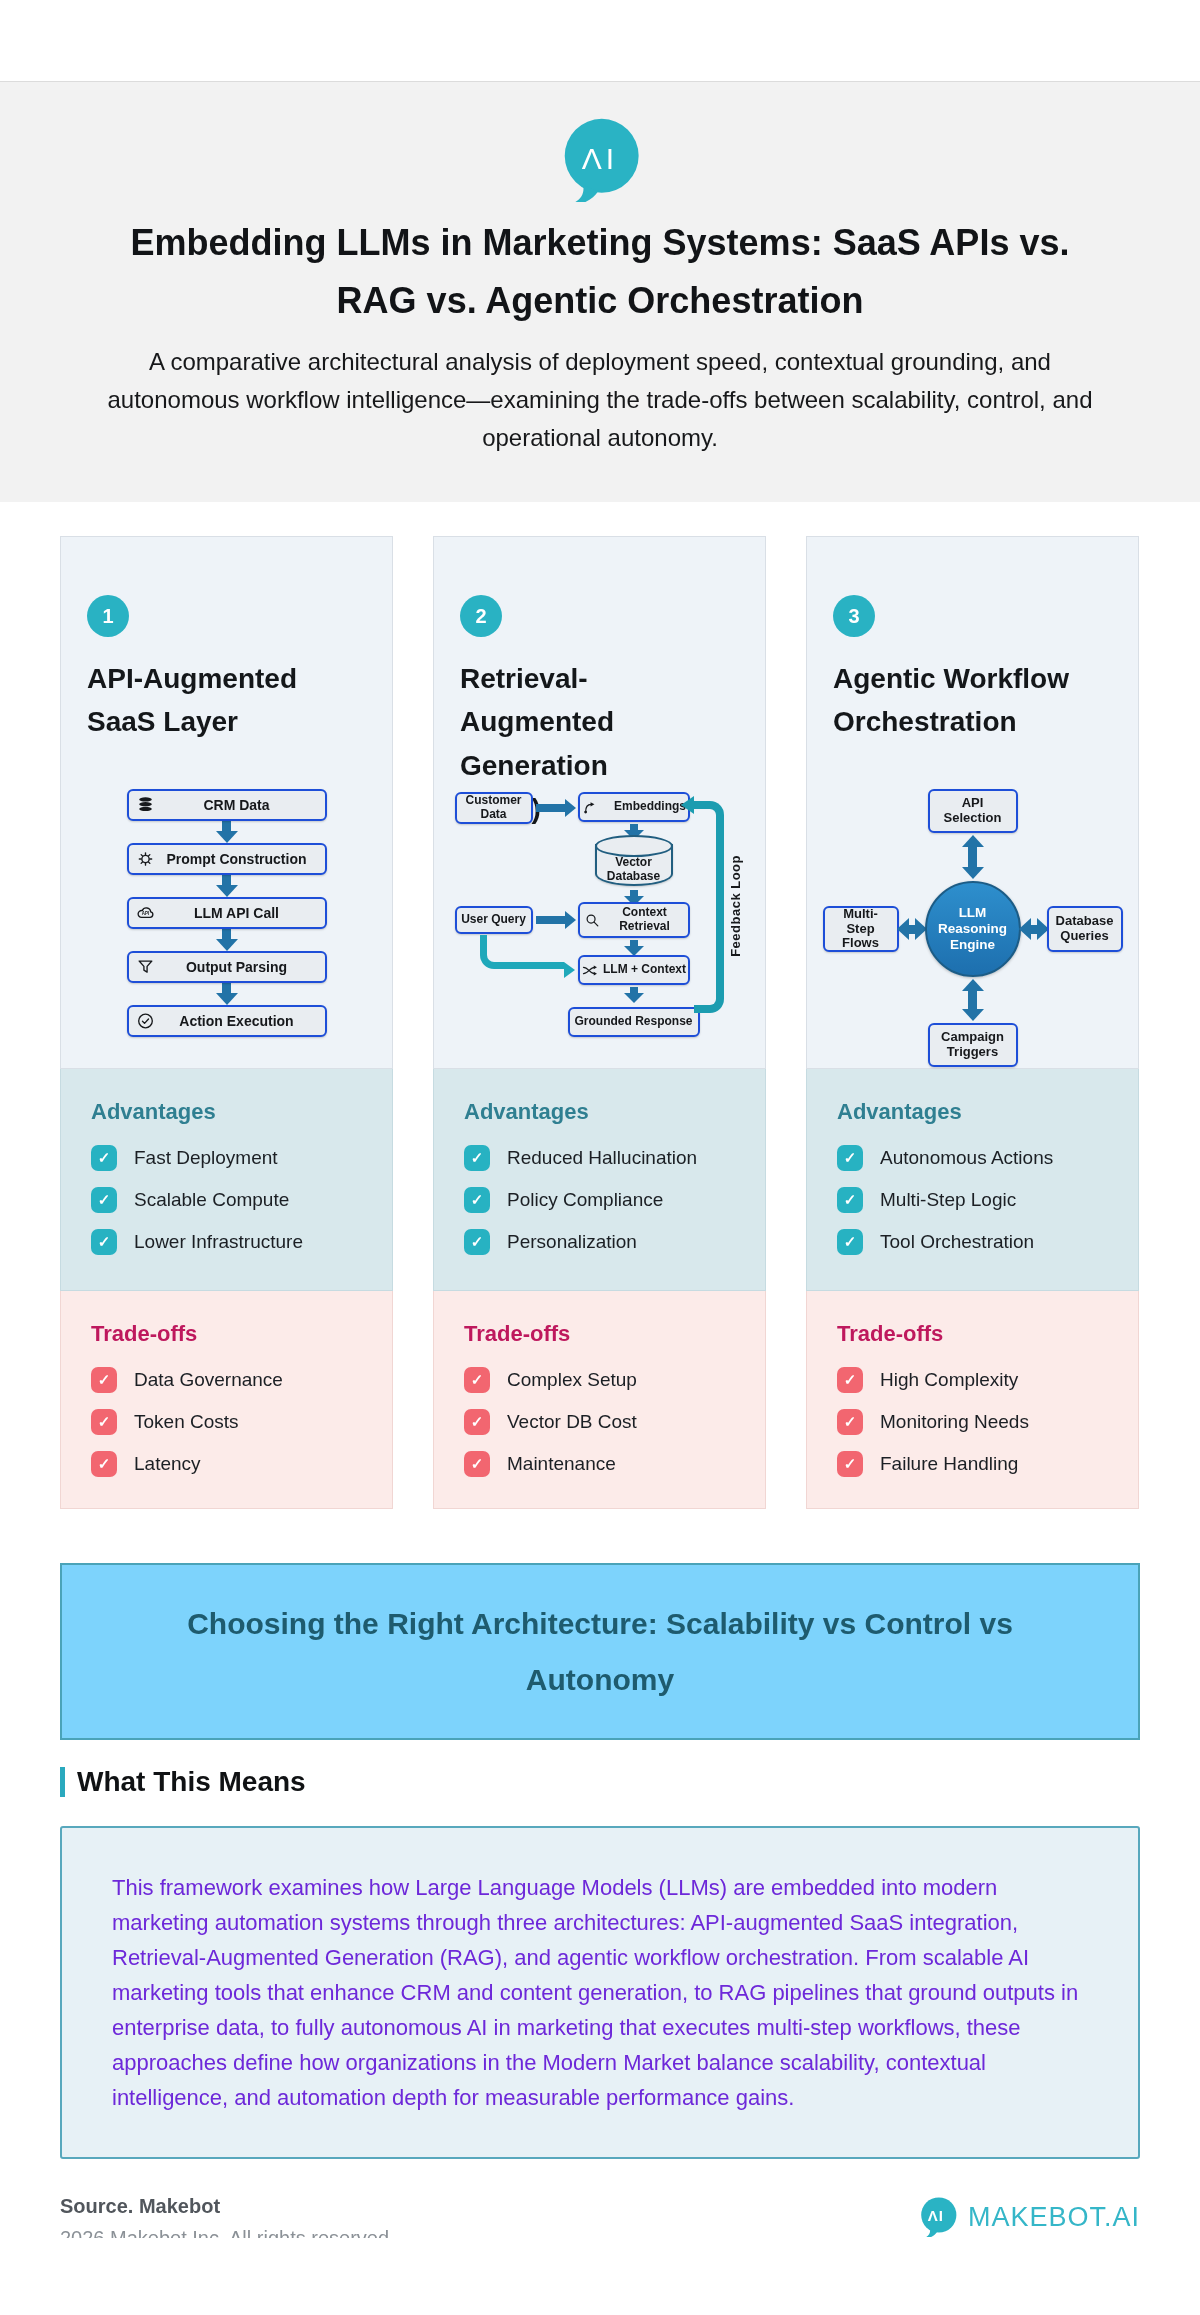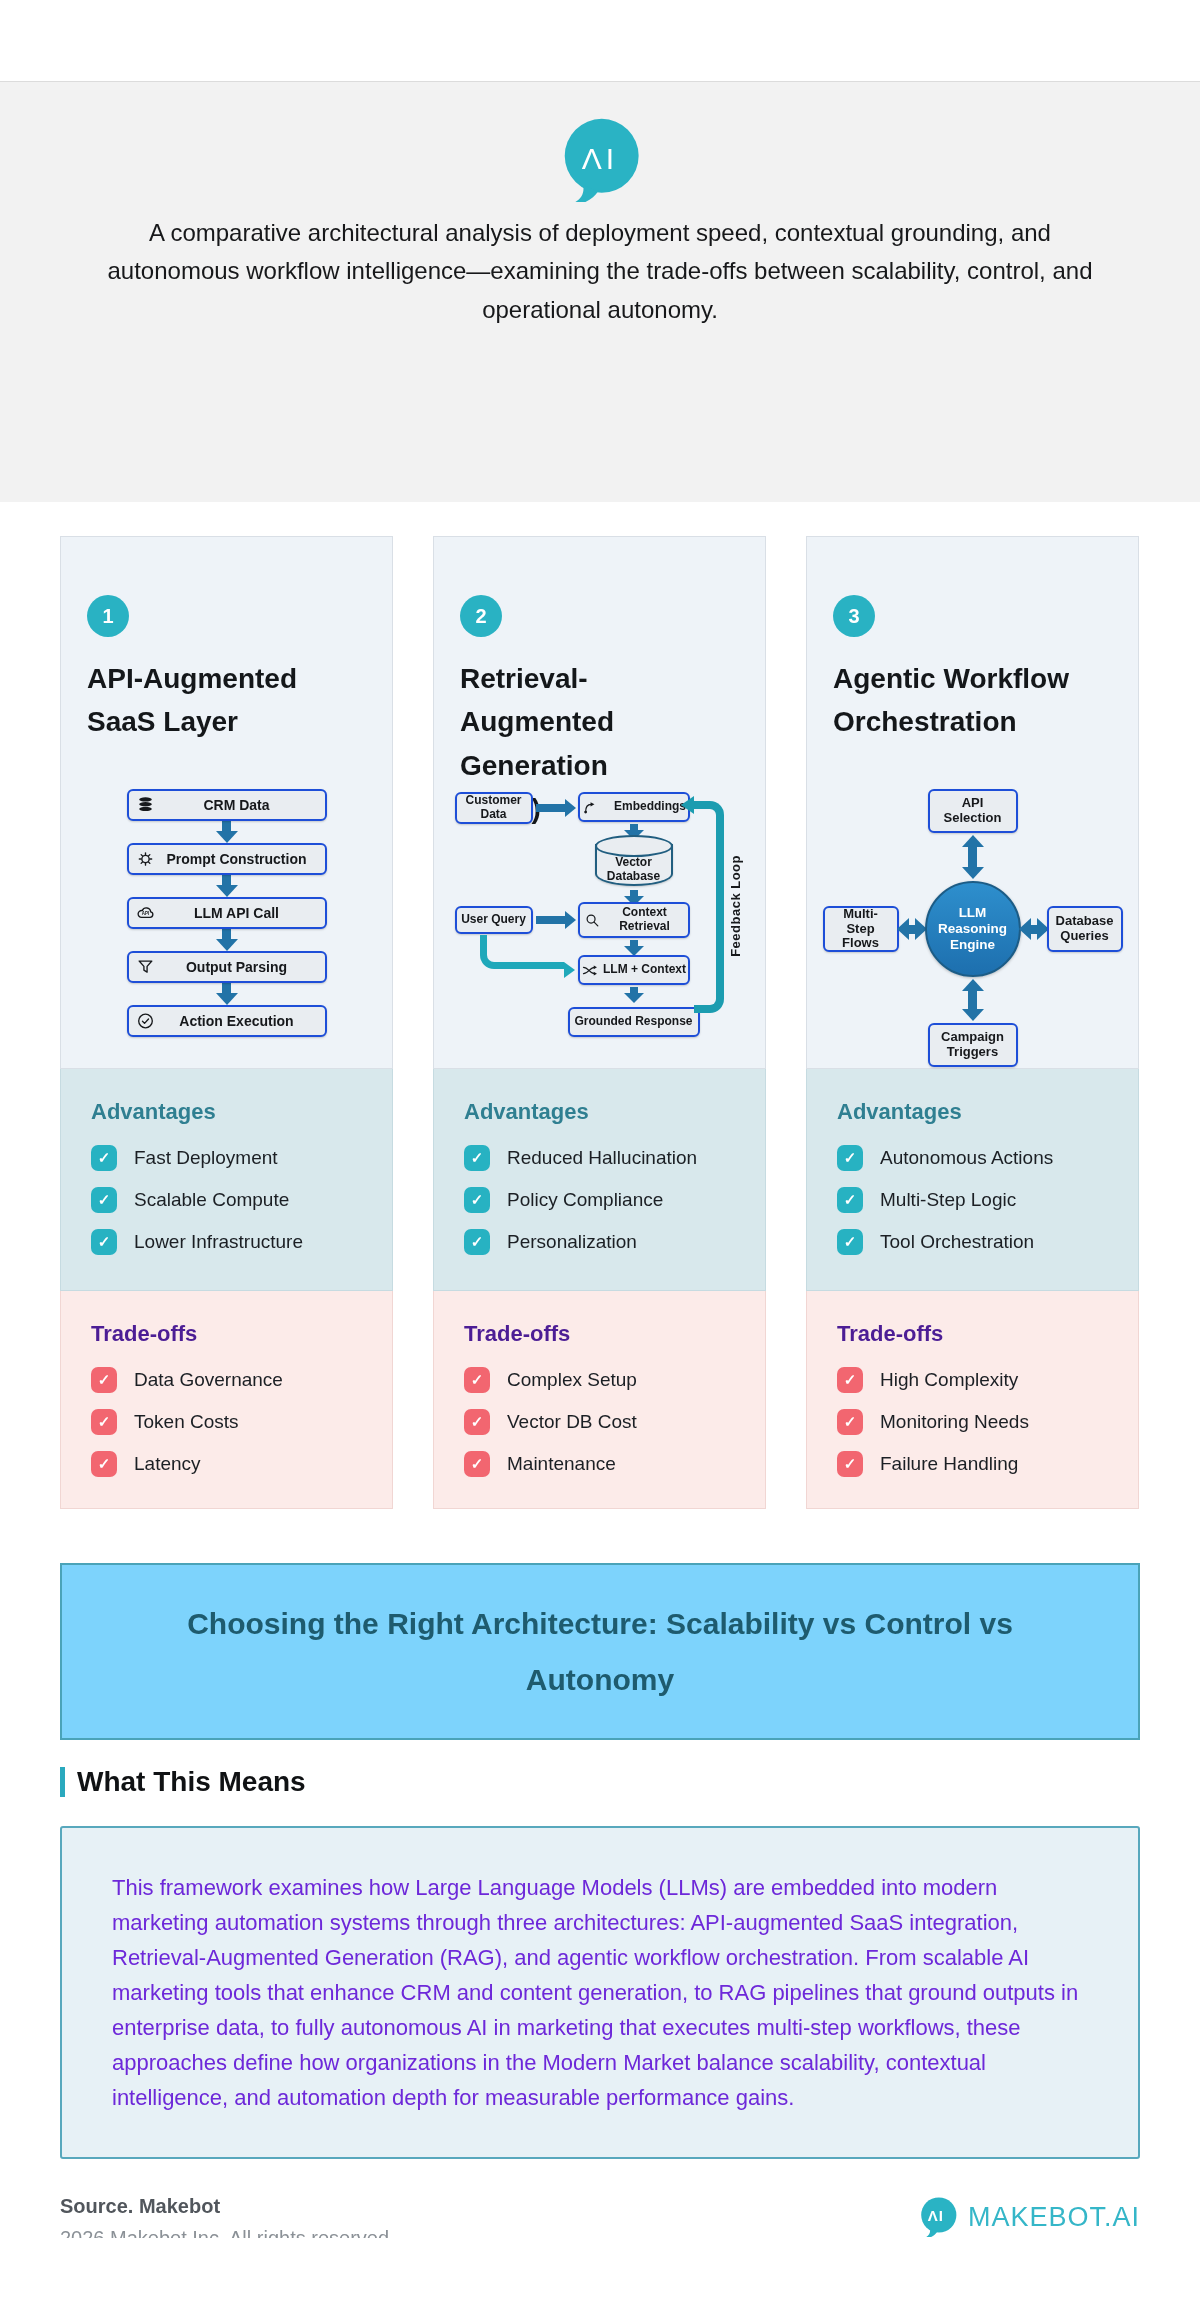--- a/index.html
+++ b/index.html
@@ -89,21 +89,21 @@
                  border-right:12px solid #2273a7; }
   .dblh .tri-r { width:0; height:0; border-top:11px solid transparent; border-bottom:11px solid transparent;
                  border-left:12px solid #2273a7; }
 
   
   .panel { padding:30px 30px 0; }
   .adv { height:222px; background:#d8e8ec; border:1px solid #c6dbe1; border-top:none; }
   .trd { height:218px; background:#fcebe9; border:1px solid #f1d6d3; border-top:none; }
   .panel h3 { margin:0 0 20px; font-size:22px; font-weight:bold; }
   .adv h3 { color:#2f7f91; }
-  .trd h3 { color:#4c1d95; }
+  .trd h3 { color:#be185d; }
   .check-list { list-style:none; margin:0; padding:0; }
   .check-list li { display:flex; align-items:center; gap:17px; margin-bottom:16px; font-size:19px; color:#1b1f24; }
   .cbox { width:26px; height:26px; border-radius:7px; display:flex; align-items:center; justify-content:center;
           color:#fff; font-size:15px; font-weight:bold; flex:none; }
   .cbox.teal { background:#27b2c2; }
   .cbox.red { background:#f26670; }
 
   
   .banner { width:1080px; margin:54px auto 0; height:177px; background:#7dd3fc; border:2px solid #4aa3b8;
             display:flex; align-items:center; justify-content:center; }
@@ -138,20 +138,21 @@
   <div class="top-strip"></div>
 
   <header class="hero">
     <div class="logo-bubble">
       <svg viewBox="0 0 100 100">
         <circle cx="52" cy="45" r="44" fill="#2ab3c4"></circle>
         <path d="M30 80 C32 92 25 100 13 103 C30 104 42 97 48 87 Z" fill="#2ab3c4"></path>
       </svg>
       <span class="logo-ai">ΛI</span>
     </div>
+    <h1>Embedding LLMs in Marketing Systems: SaaS APIs vs. RAG vs. Agentic Orchestration</h1>
     <p class="subtitle">A comparative architectural analysis of deployment speed, contextual grounding, and autonomous workflow intelligence—examining the trade-offs between scalability, control, and operational autonomy.</p>
   </header>
 
   <main class="columns">
 
     <section class="column">
       <div class="diagram-card">
         <div class="badge">1</div>
         <h2>API-Augmented SaaS Layer</h2>
         <div class="diagram-wrap">

